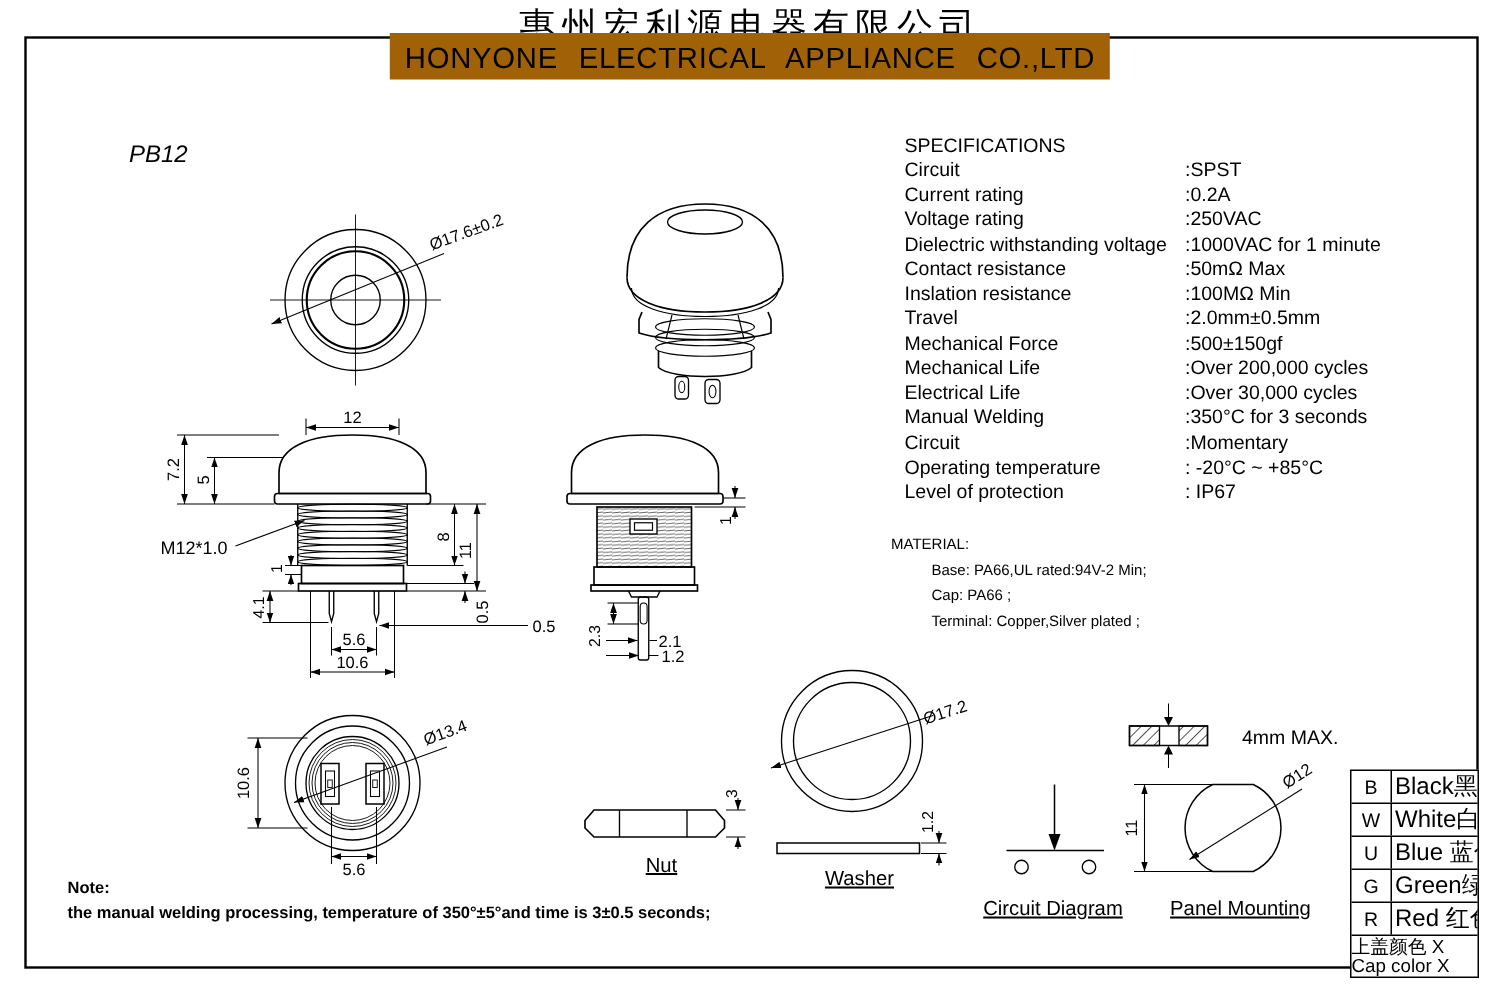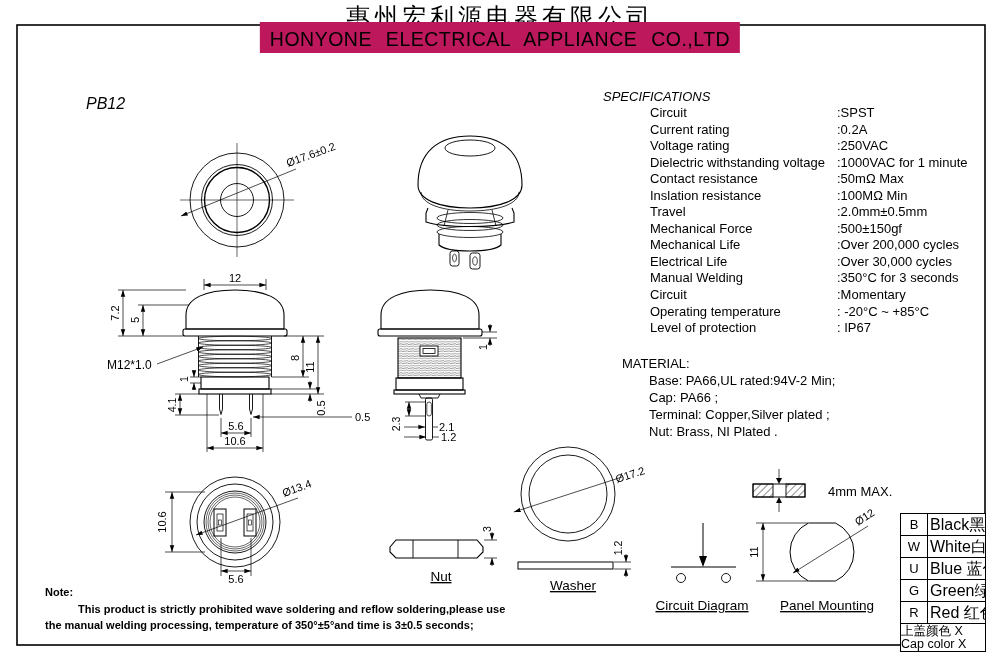--- a/index.html
+++ b/index.html
@@ -4,27 +4,27 @@
 <style>
   html,body{margin:0;padding:0;background:#fff;}
   #page{position:relative;width:1000px;height:661px;background:#fff;overflow:hidden;
         font-family:"Liberation Sans",sans-serif;color:#000;}
   svg{position:absolute;left:0;top:0;z-index:1;}
   .txt{position:absolute;z-index:2;}
   .cn-title{left:0;top:1px;width:1000px;text-align:center;
             font-family:"Liberation Serif",serif;font-size:24px;letter-spacing:4px;}
   .en-title{left:50%;top:22px;transform:translateX(-50%);
             font-size:19.5px;word-spacing:8px;letter-spacing:0.5px;
-            background:#be185d;padding:6px 10px 2px 10px;white-space:nowrap;}
+            background:#a16207;padding:6px 10px 2px 10px;white-space:nowrap;}
   .model{left:86px;top:95px;font-size:16px;font-style:italic;}
   .specs{left:603px;top:88px;font-size:13px;line-height:16.55px;}
-  .spec-title{line-height:17px;font-style:italic;}
+  .spec-title{line-height:17px;}
   .spec-row{display:flex;white-space:nowrap;}
-  .spec-label{display:inline-block;width:187px;flex:none;margin-left:47px;}
-  .material{left:622px;top:355px;font-size:13px;line-height:17px;}
+  .spec-label{display:inline-block;width:187px;flex:none;}
+  .material{left:594px;top:355px;font-size:10px;line-height:17px;}
   .mat-line{padding-left:27px;white-space:nowrap;}
   .note{left:25px;top:584px;font-size:11px;font-weight:bold;line-height:16.5px;width:560px;margin-left:20px;}
   .note-l1{text-indent:33px;white-space:nowrap;}
   .note-l2{white-space:nowrap;}
   .captable{left:900px;top:513px;width:84px;border:1px solid #000;background:#fff;}
   .ct-row{display:flex;height:21px;line-height:21px;border-bottom:1px solid #000;}
   .ct-code{width:26px;text-align:center;border-right:1px solid #000;font-size:13px;flex:none;}
   .ct-name{font-size:16px;padding-left:2px;white-space:nowrap;overflow:hidden;}
   .ct-footer{height:26px;font-size:12.5px;line-height:13px;padding-top:1px;}
 </style>
@@ -333,21 +333,20 @@
         <span class="spec-label">Level of protection</span>
         <span class="spec-value">: IP67</span>
       </div>
   </div>
 
   <div class="txt material">
     <div>MATERIAL:</div>
     <div class="mat-line">Base: PA66,UL rated:94V-2 Min;</div>
     <div class="mat-line">Cap: PA66 ;</div>
     <div class="mat-line">Terminal: Copper,Silver plated ;</div>
-    <div class="mat-line">Nut: Brass, NI Plated .</div>
   </div>
 
   <div class="txt captable">
     <div class="ct-row">
         <span class="ct-code">B</span>
         <span class="ct-name">Black黑色</span>
       </div>
     <div class="ct-row">
         <span class="ct-code">W</span>
         <span class="ct-name">White白色</span>
@@ -365,17 +364,16 @@
         <span class="ct-name">Red 红色</span>
       </div>
     <div class="ct-footer">
       <div>上盖颜色 X</div>
       <div>Cap color X</div>
     </div>
   </div>
 
   <div class="txt note">
     <div class="note-title">Note:</div>
-    <div class="note-l1">This product is strictly prohibited wave soldering and reflow soldering,please use</div>
     <div class="note-l2">the manual welding processing, temperature of 350°±5°and time is 3±0.5 seconds;</div>
   </div>
 
 </div>
 
 </body></html>

